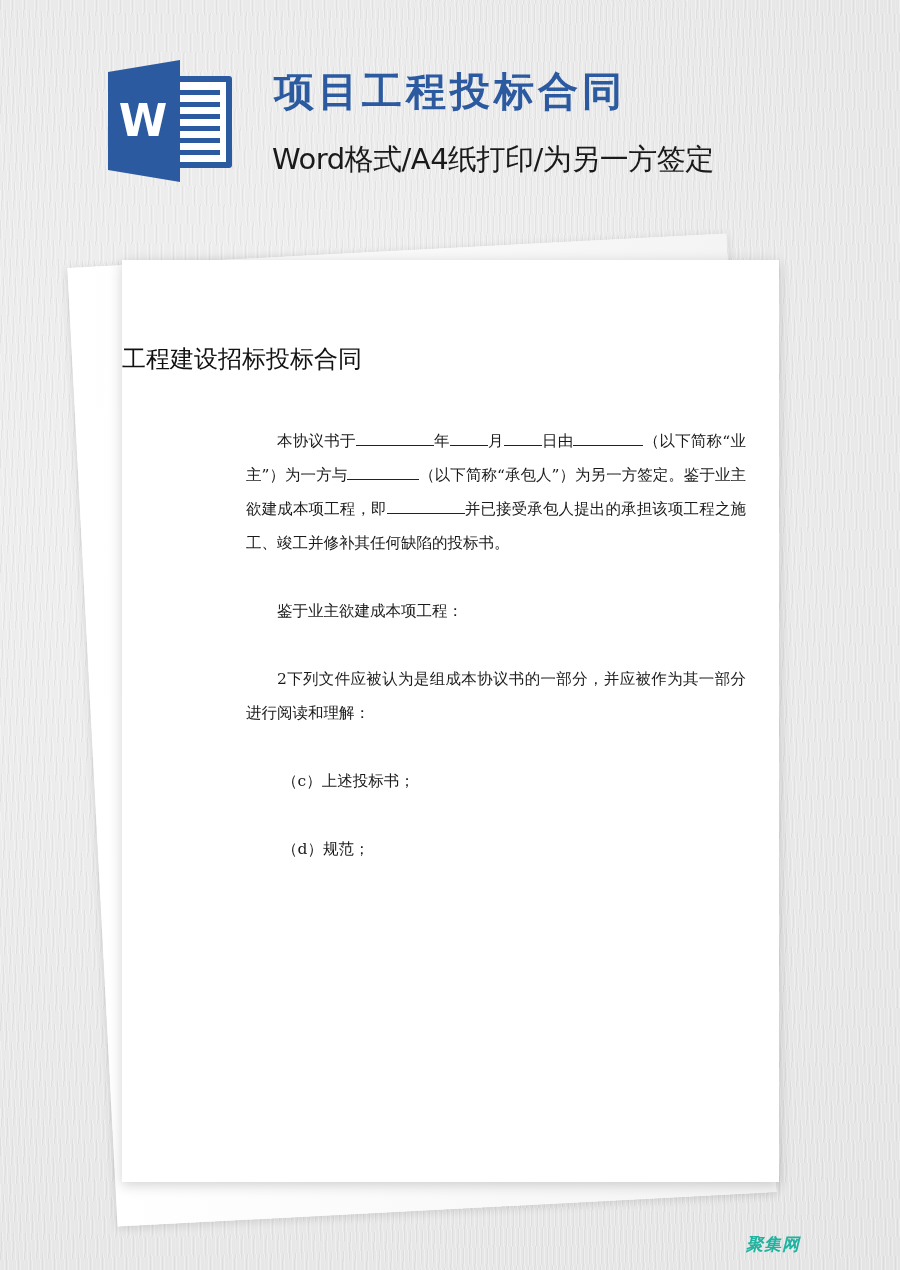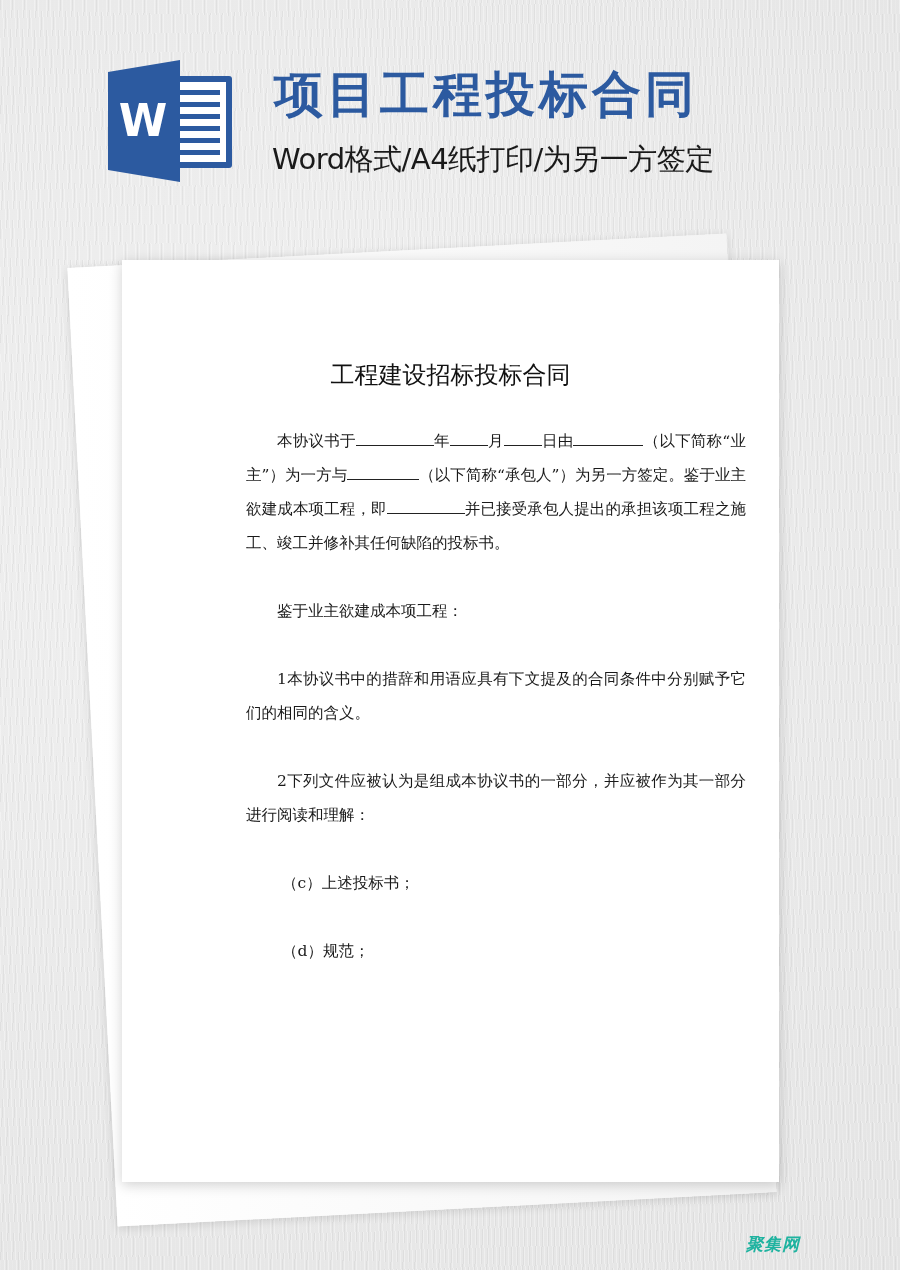--- a/index.html
+++ b/index.html
@@ -12,22 +12,22 @@
         repeating-linear-gradient(93deg, rgba(180,180,180,0.18) 0px, rgba(180,180,180,0.18) 1px, transparent 1px, transparent 6px),
         radial-gradient(circle at 30% 40%, #f1f1f1 0%, #e4e4e4 100%);
       font-family: "DejaVu Serif", "Liberation Serif", serif;
     }
     
     .word-logo {
       position: absolute; left: 108px; top: 60px; width: 126px; height: 122px;
     }
     .header-title {
       position: absolute; left: 274px; top: 62px;
-      font-family: Liberation Serif, serif;
-      font-weight: bold; font-size: 49px; letter-spacing: 4px;
+      font-family: Liberation Mono, monospace;
+      font-weight: bold; font-size: 40px; letter-spacing: 4px;
       color: #2c5aa0; line-height: 66px; white-space: nowrap;
     }
     .header-subtitle {
       position: absolute; left: 272px; top: 140px;
       font-family: "DejaVu Sans", sans-serif;
       font-size: 29px; color: #1a1a1a; line-height: 38px; white-space: nowrap;
       letter-spacing: -0.5px;
     }
     
     .paper-back {
@@ -36,22 +36,22 @@
       transform: rotate(-3deg);
       transform-origin: 50% 50%;
       box-shadow: 0 2px 10px rgba(0,0,0,0.12);
     }
     .paper-front {
       position: absolute; left: 122px; top: 260px; width: 657px; height: 922px;
       background: #ffffff;
       box-shadow: 0 3px 12px rgba(0,0,0,0.18);
     }
     .doc-title {
-      position: absolute; left: 0; right: 0; top: 100px;
-      text-align: center;
+      position: absolute; left: 0; right: 0; top: 84px;
+      text-align: left;
       font-family: "DejaVu Sans", sans-serif;
       font-size: 24px; color: #111; line-height: 30px;
     }
     .doc-body {
       position: absolute; left: 80px; top: 164px; width: 500px;
       font-size: 15.5px; color: #1a1a1a; line-height: 34px; margin-left: 44px;
     }
     .para { text-indent: 2em; text-align: justify; }
     .para.gap { margin-top: 34px; }
     .blank { display: inline-block; border-bottom: 1px solid #222; height: 20px; vertical-align: baseline; }
@@ -83,20 +83,19 @@
 <div class="header-subtitle">Word格式/A4纸打印/为另一方签定</div>
 
 <div class="paper-back"></div>
 <div class="paper-front">
   <div class="doc-title">工程建设招标投标合同</div>
   <div class="doc-body">
     <p class="para">
       <span>本协议书于</span><span class="blank" style="width:78px"></span><span>年</span><span class="blank" style="width:38px"></span><span>月</span><span class="blank" style="width:38px"></span><span>日由</span><span class="blank" style="width:70px"></span><span>（以下简称“业主”）为一方与</span><span class="blank" style="width:72px"></span><span>（以下简称“承包人”）为另一方签定。鉴于业主欲建成本项工程，即</span><span class="blank" style="width:78px"></span><span>并已接受承包人提出的承担该项工程之施工、竣工并修补其任何缺陷的投标书。</span>
     </p>
     <p class="para gap">鉴于业主欲建成本项工程：</p>
-    <p class="para gap">1本协议书中的措辞和用语应具有下文提及的合同条件中分别赋予它们的相同的含义。</p>
     <p class="para gap">2下列文件应被认为是组成本协议书的一部分，并应被作为其一部分进行阅读和理解：</p>
     <p class="list-item">（c）上述投标书；</p>
     <p class="list-item">（d）规范；</p>
   </div>
 </div>
 
 <div class="watermark">聚集网</div>
 
 </body></html>

